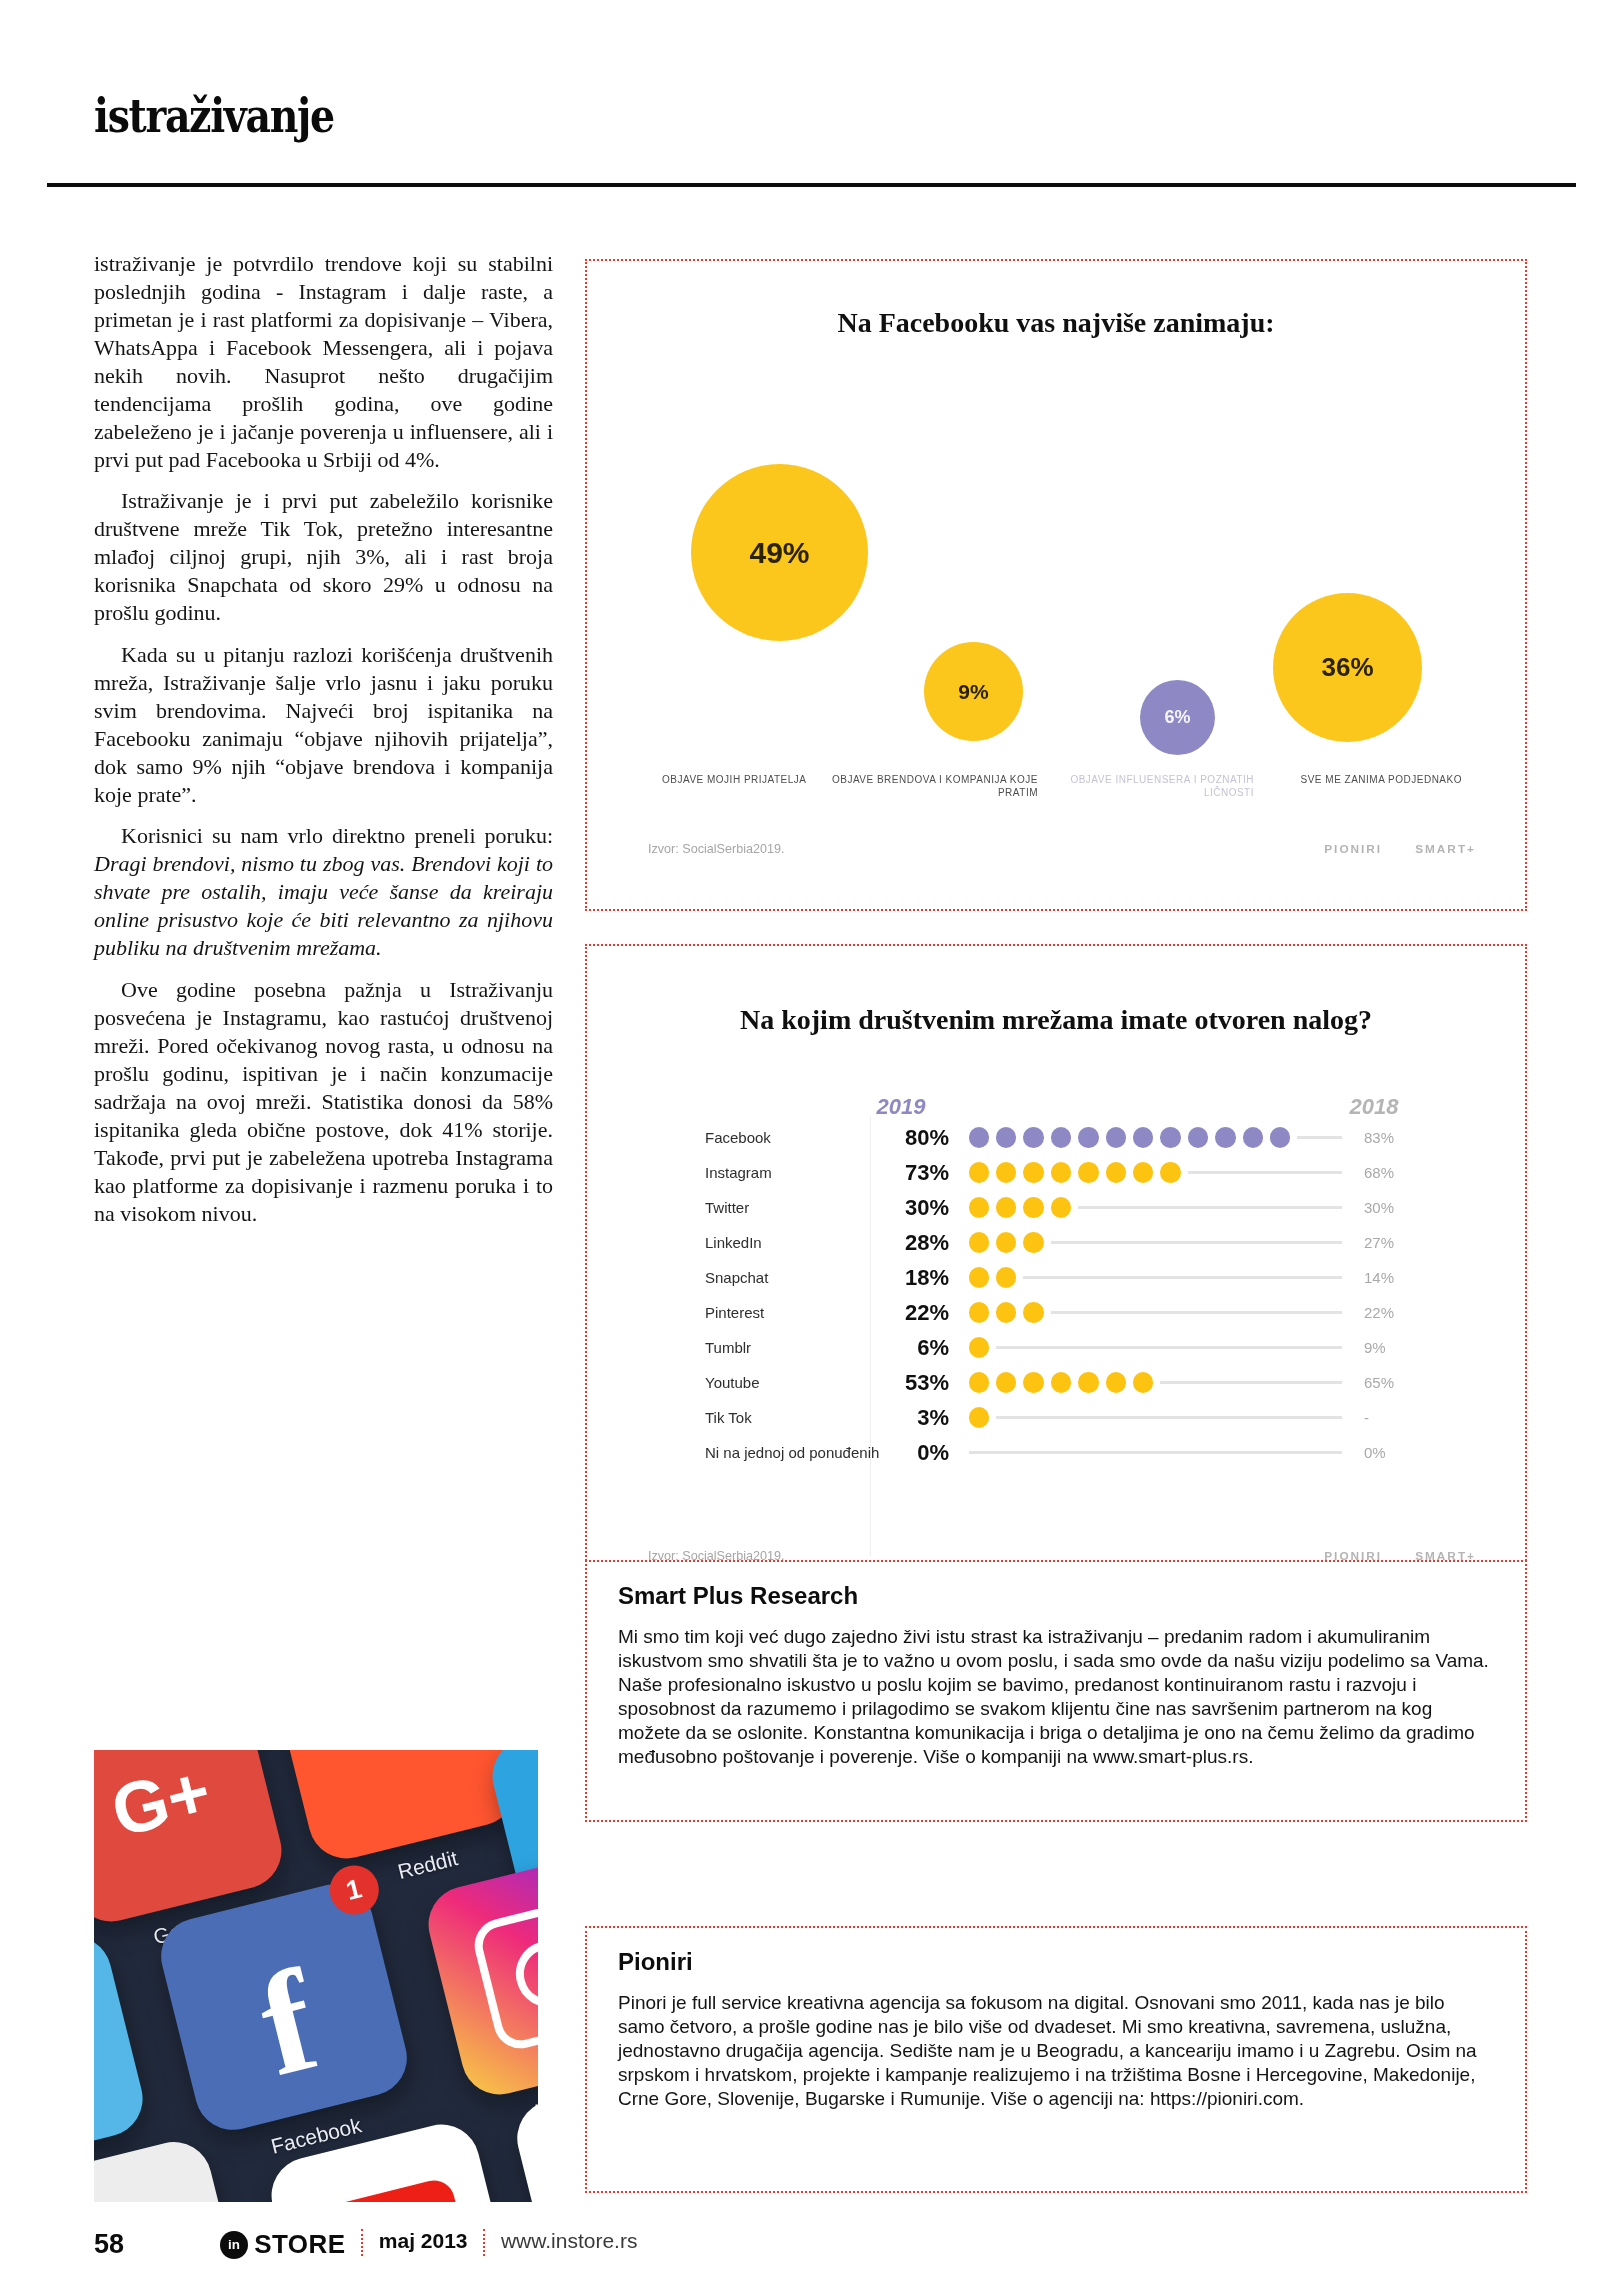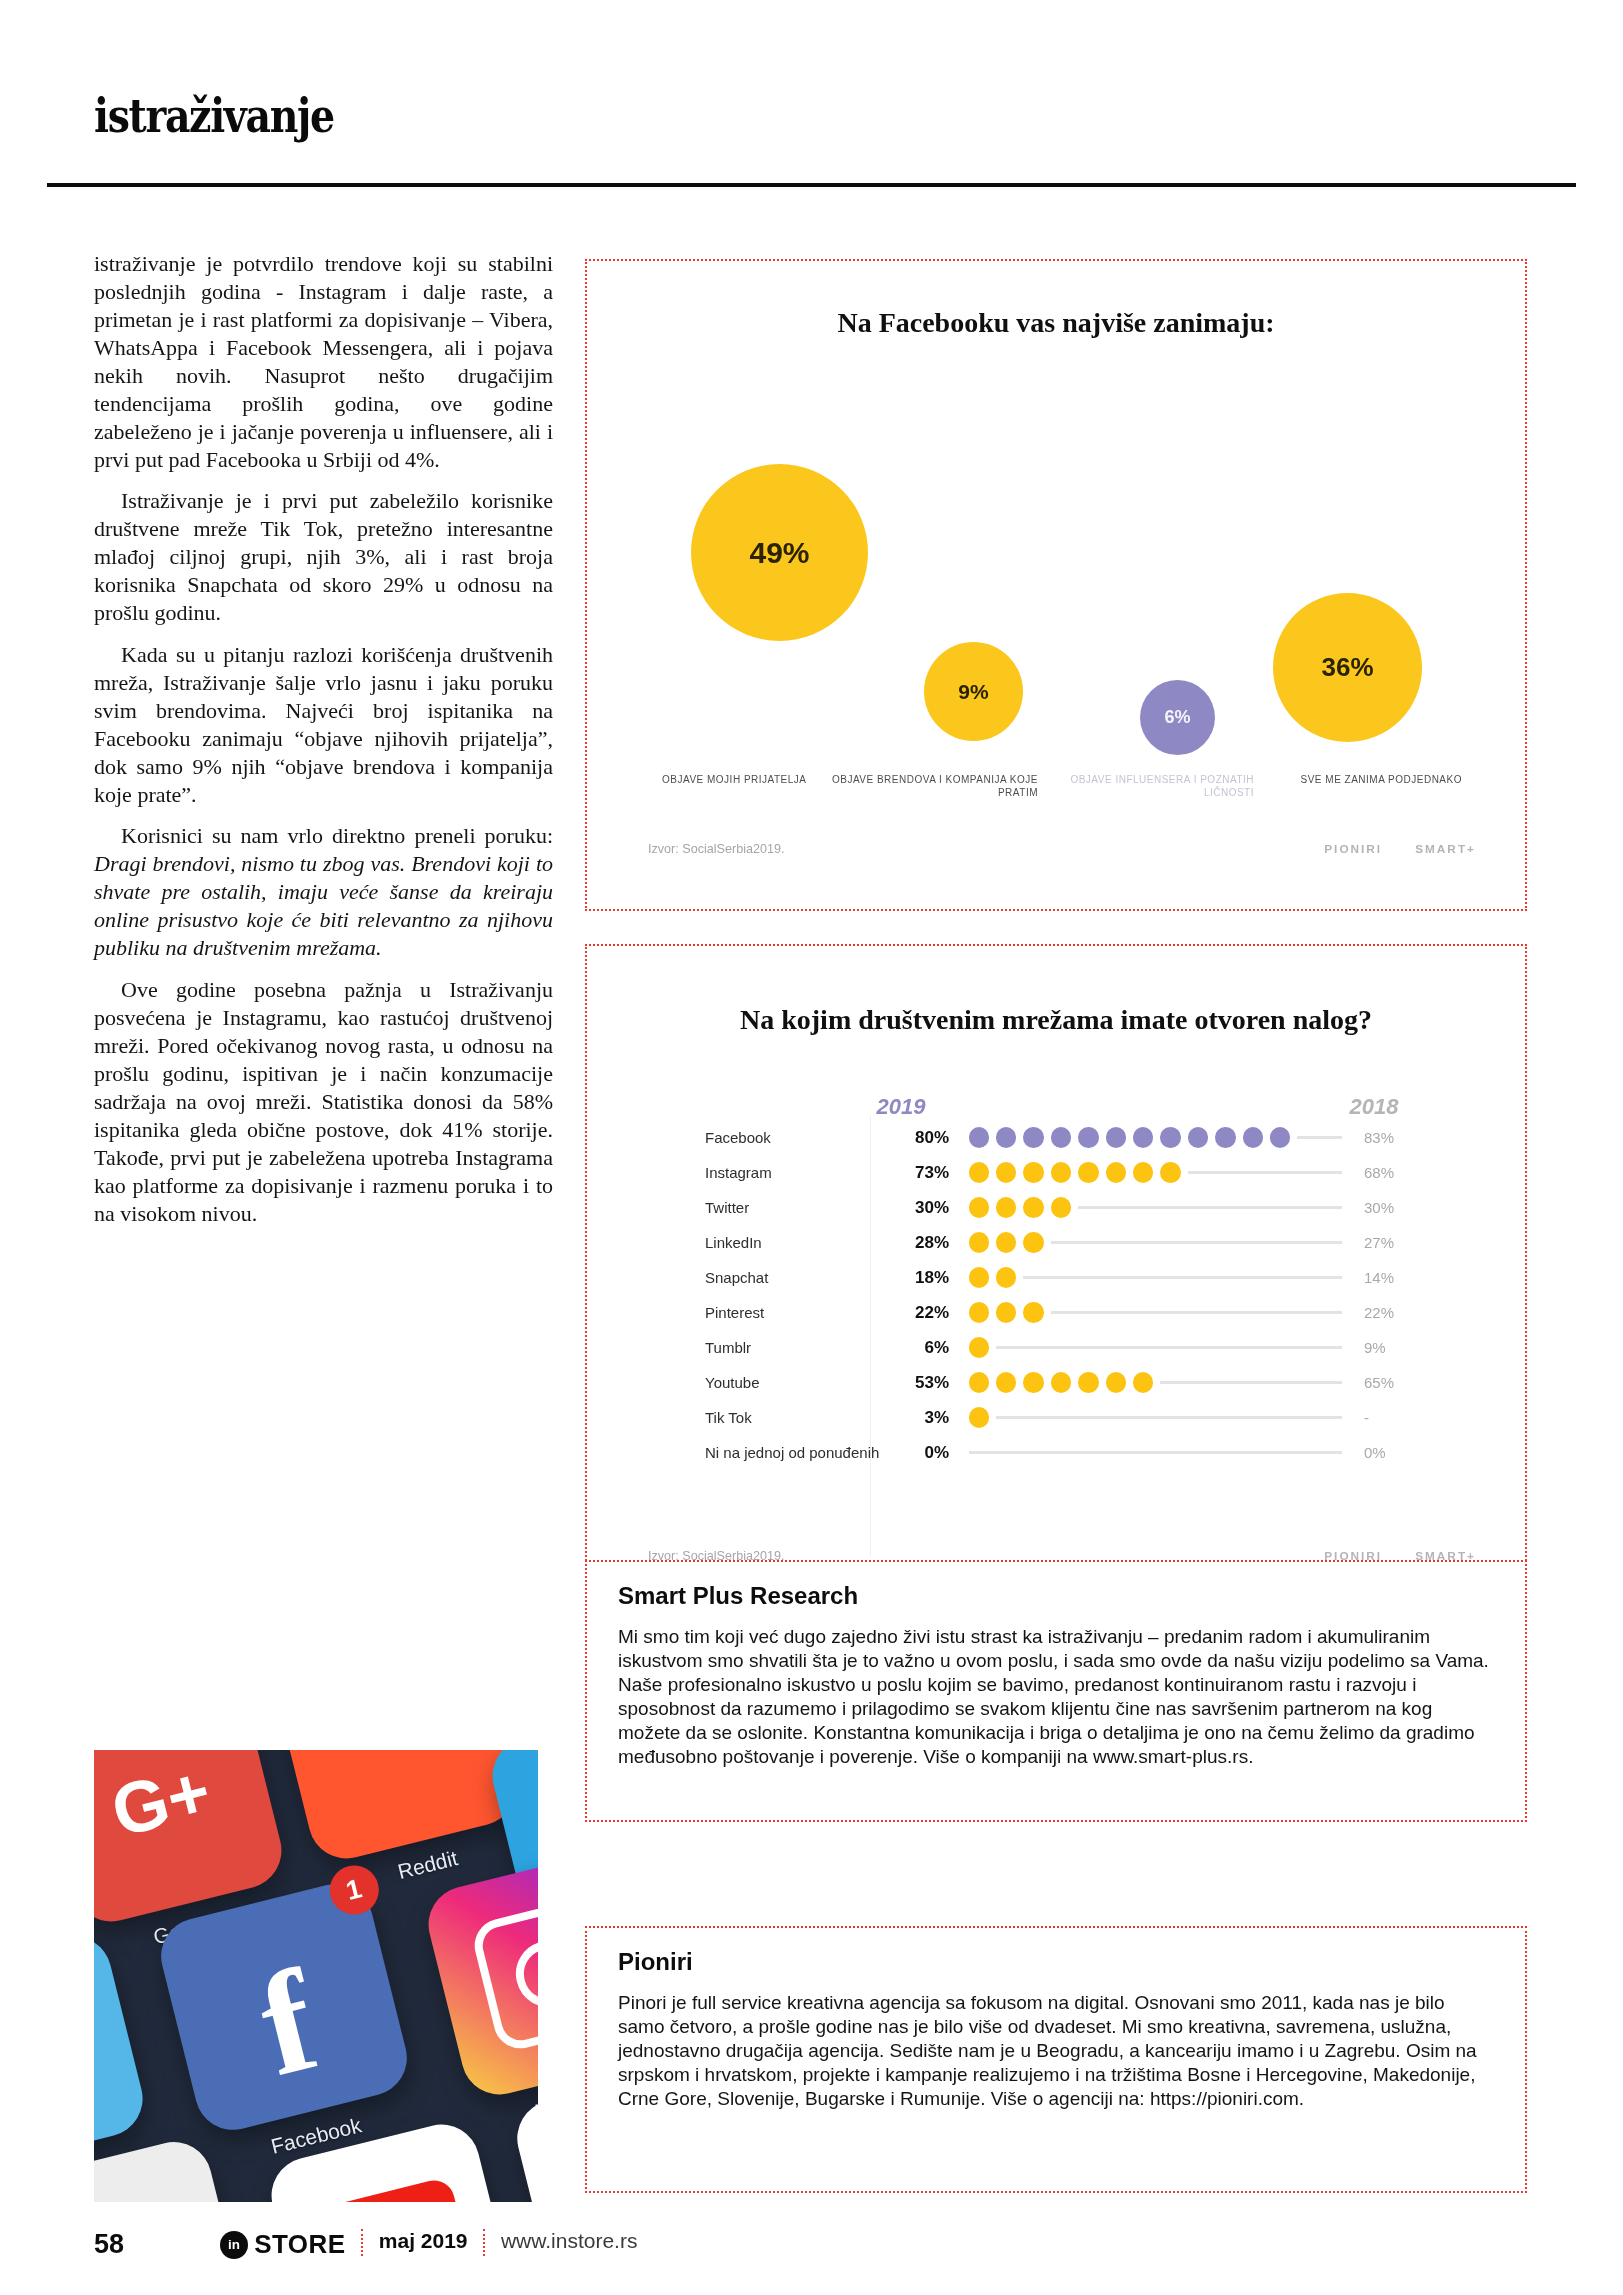--- a/index.html
+++ b/index.html
@@ -32,21 +32,21 @@
   .src-row{position:absolute;left:0;width:100%;}
   .src{position:absolute;left:61px;top:0;font-size:12.6px;color:#a6a6a6;}
   .logos{position:absolute;right:49px;top:0;font-size:11.8px;font-weight:bold;letter-spacing:2px;color:#b4b4b4;}
   .logos span{margin-left:33px;}
   
   .yr{position:absolute;width:110px;text-align:center;font-size:22px;font-weight:bold;font-style:italic;}
   .rows{position:absolute;left:118px;top:174px;width:738px;}
   .vline{position:absolute;left:283px;top:170px;width:0.8px;height:440px;background:#efefef;}
   .arow{display:flex;align-items:center;min-height:35px;}
   .alabel{width:185px;font-size:15px;color:#2e2e2e;line-height:17.3px;}
-  .aval{width:59px;text-align:right;font-size:17px;font-weight:bold;color:#111;}
+  .aval{width:59px;text-align:right;font-size:22px;font-weight:bold;color:#111;}
   .dotzone{flex:1;display:flex;align-items:center;margin-left:19.6px;}
   .dot{width:20.4px;height:20.4px;border-radius:50%;margin-right:7px;flex:none;}
   .track{flex:1;height:2.4px;background:#e3e3e3;}
   .aval18{width:79px;padding-left:22px;font-size:15px;color:#a9a9a9;}
   
   .ib-title{position:absolute;left:31px;top:20.4px;font-size:24px;font-weight:bold;color:#0d0d0d;}
   .ib-body{position:absolute;left:31px;top:63px;width:878px;font-size:19px;line-height:24px;color:#141414;}
   
   .photo{position:absolute;left:94px;top:1750px;width:444px;height:452px;background:#212a3c;overflow:hidden;}
   .tile{position:absolute;border-radius:38px;transform:rotate(-14deg);display:flex;
@@ -287,19 +287,19 @@
       <div class="tile k-white-corner" style="left: -55px; top: 404px; width: 188px; height: 188px; background: rgb(237, 237, 237);"></div>
     </div>
 
   <div class="footer">
     <div class="pageno">58</div>
     <div class="flogo">
       <div class="indisc">in</div>
       <div class="store">STORE</div>
     </div>
     <div class="fsep"></div>
-    <div class="fissue">maj 2019</div>
+    <div class="fissue">maj 2013</div>
     <div class="fsep"></div>
     <div class="fsite">www.instore.rs</div>
   </div>
 
 </div>
 
 
 </body></html>

